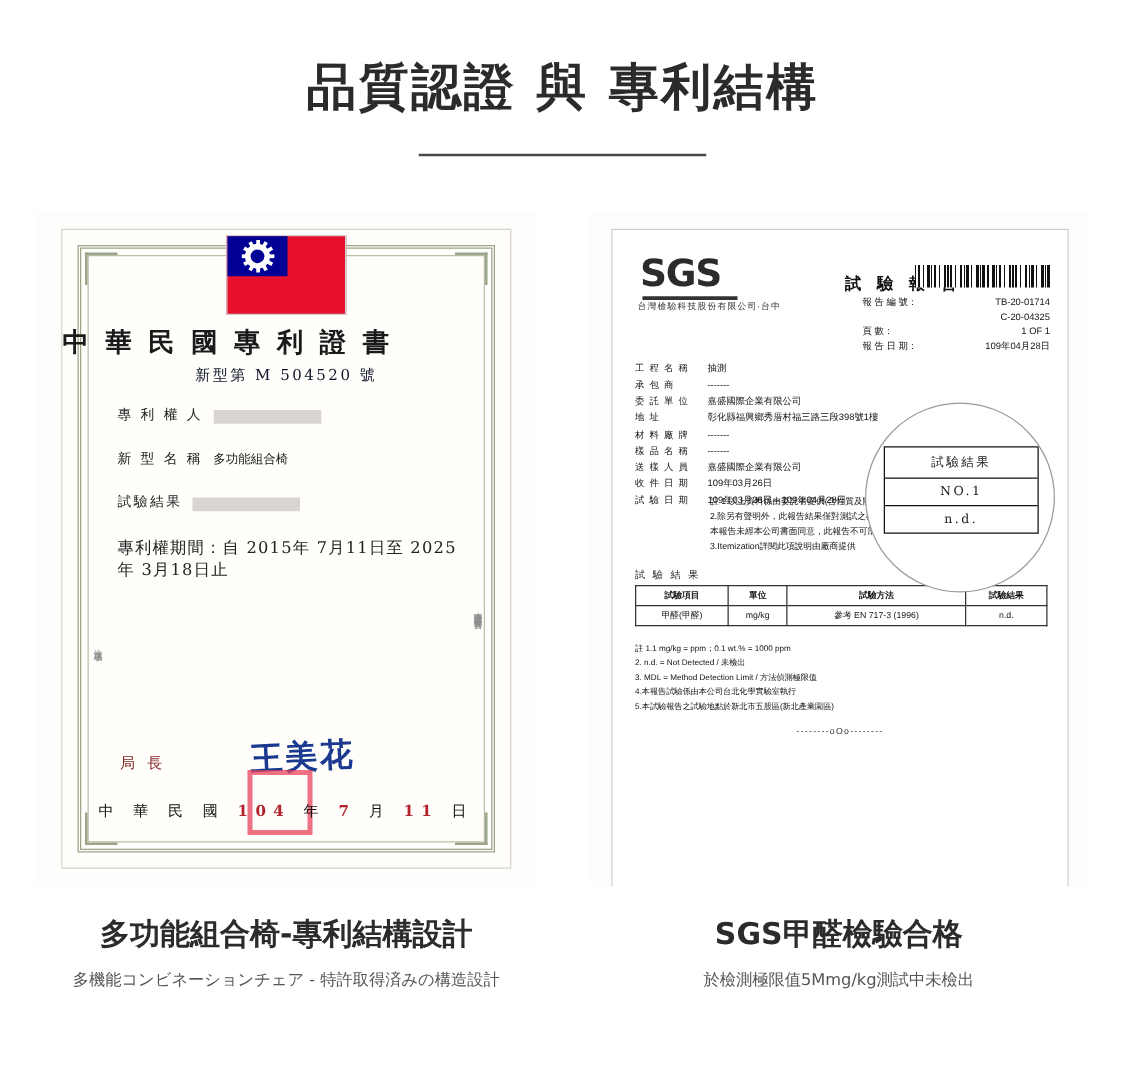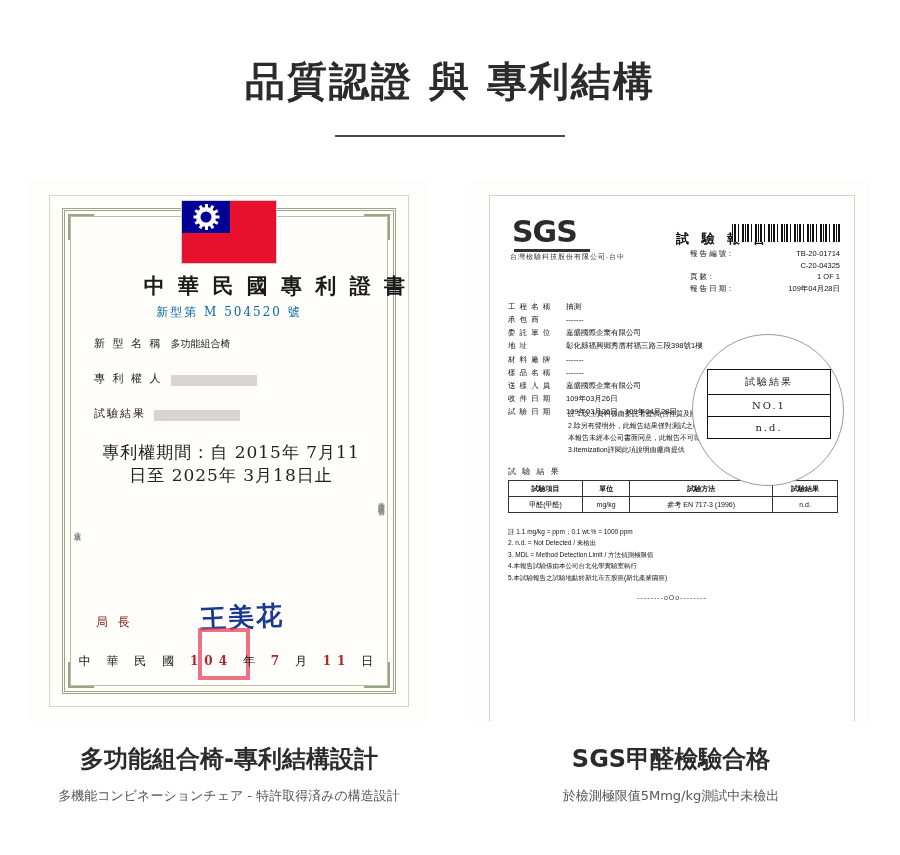--- a/index.html
+++ b/index.html
@@ -15,21 +15,21 @@
     width: 900px; height: 855px;
     background: #ffffff;
     overflow: hidden;
   }
   
   .header {
     padding-top: 42px;
     text-align: center;
   }
   .header h1 {
-    margin: 12px;
+    margin: 0;
     font-size: 40px;
     font-weight: 700;
     letter-spacing: 2px;
     color: #2b2b2b;
     font-family: "DejaVu Sans", sans-serif;
   }
   .header .rule {
     width: 230px;
     height: 2px;
     background: #4a4a4a;
@@ -135,34 +135,34 @@
     left: 24px; top: 16px;
     width: 3px; height: 26px;
     background: #ffffff;
     transform-origin: 50% 50%;
     margin-left: -1.5px; margin-top: -13px;
   }
 
   .patent-title {
     position: absolute;
     top: 76px; left: 0; right: 0;
-    text-align: right;
+    text-align: left;
     font-size: 21px;
     font-weight: 700;
     letter-spacing: 3px;
     color: #1a1a1a;
     font-family: "DejaVu Serif", serif;
   }
   .patent-no {
     position: absolute;
     top: 108px; left: 0; right: 0;
     text-align: center;
     font-size: 12px;
     letter-spacing: 2px;
-    color: #0369a1;
+    color: #0f172a;
     font-family: "DejaVu Serif", serif;
   }
   .patent-fields {
     position: absolute;
     left: 44px; right: 40px; top: 140px;
     font-size: 11px;
     color: #222;
     font-family: "DejaVu Serif", serif;
   }
   .field-row {
@@ -181,23 +181,22 @@
   .field-value.redact {
     display: inline-block;
     min-width: 86px;
     height: 11px;
     background: #d9d4d0;
     color: transparent;
     filter: blur(0.6px);
   }
   .term-row {
     margin-top: 16px;
-    font-size: 17px;
+    font-size: 13px;
     letter-spacing: 1px;
-    text-align: center;
   }
   .patent-body {
     position: absolute;
     left: 40px; right: 36px; top: 352px;
     font-size: 11px;
     line-height: 1.7;
     color: #1a1a1a;
     font-family: "DejaVu Serif", serif;
   }
   .patent-org {
@@ -471,26 +470,26 @@
             <div class="ray" style="transform:rotate(120deg)"></div>
             <div class="ray" style="transform:rotate(150deg)"></div>
             <div class="sun"></div>
           </div>
 
           <div class="patent-title">中 華 民 國 專 利 證 書</div>
           <div class="patent-no">新型第 M   504520   號</div>
 
           <div class="patent-fields">
             <div class="field-row">
+              <span class="field-label">專 利 權 人</span>
+              <span class="field-value redact">某某股份有限公司</span>
+            </div>
+            <div class="field-row">
               <span class="field-label">新 型 名 稱</span>
               <span class="field-value">多功能組合椅</span>
-            </div>
-            <div class="field-row">
-              <span class="field-label">專 利 權 人</span>
-              <span class="field-value redact">某某股份有限公司</span>
             </div>
             <div class="field-row">
               <span class="field-label">試驗結果</span>
               <span class="field-value redact">某某某</span>
             </div>
             <div class="term-row">專利權期間：自 2015年 7月11日至 2025年 3月18日止</div>
           </div>
 
 
           <div class="patent-sign">局   長</div>

